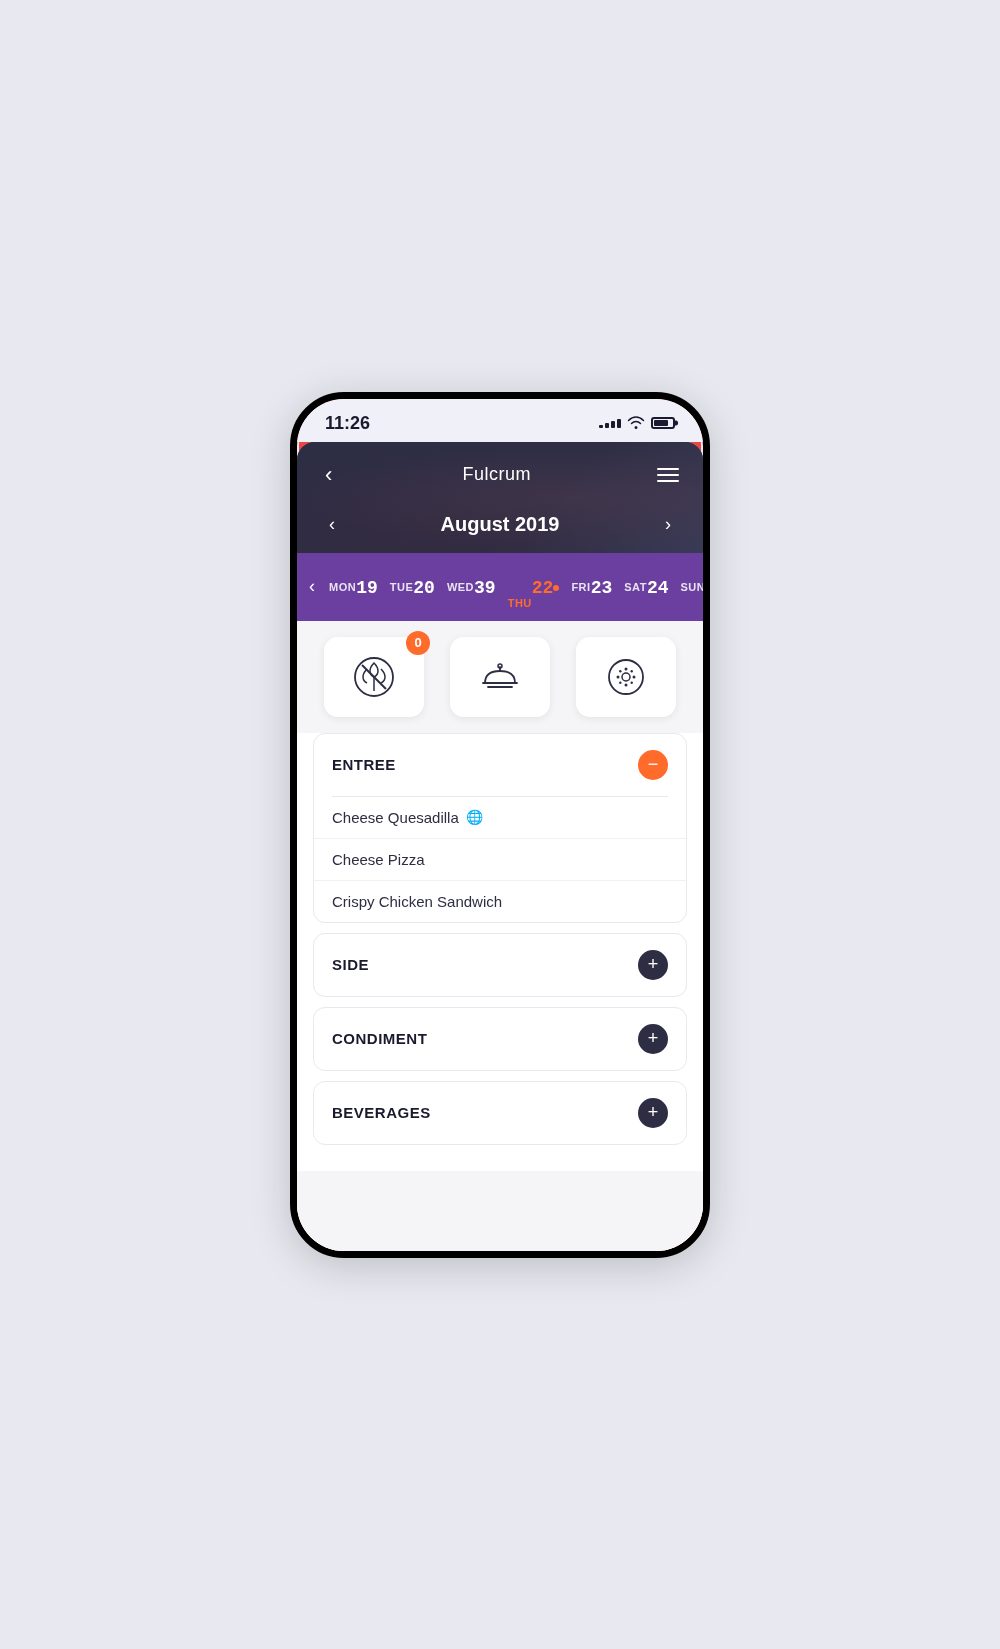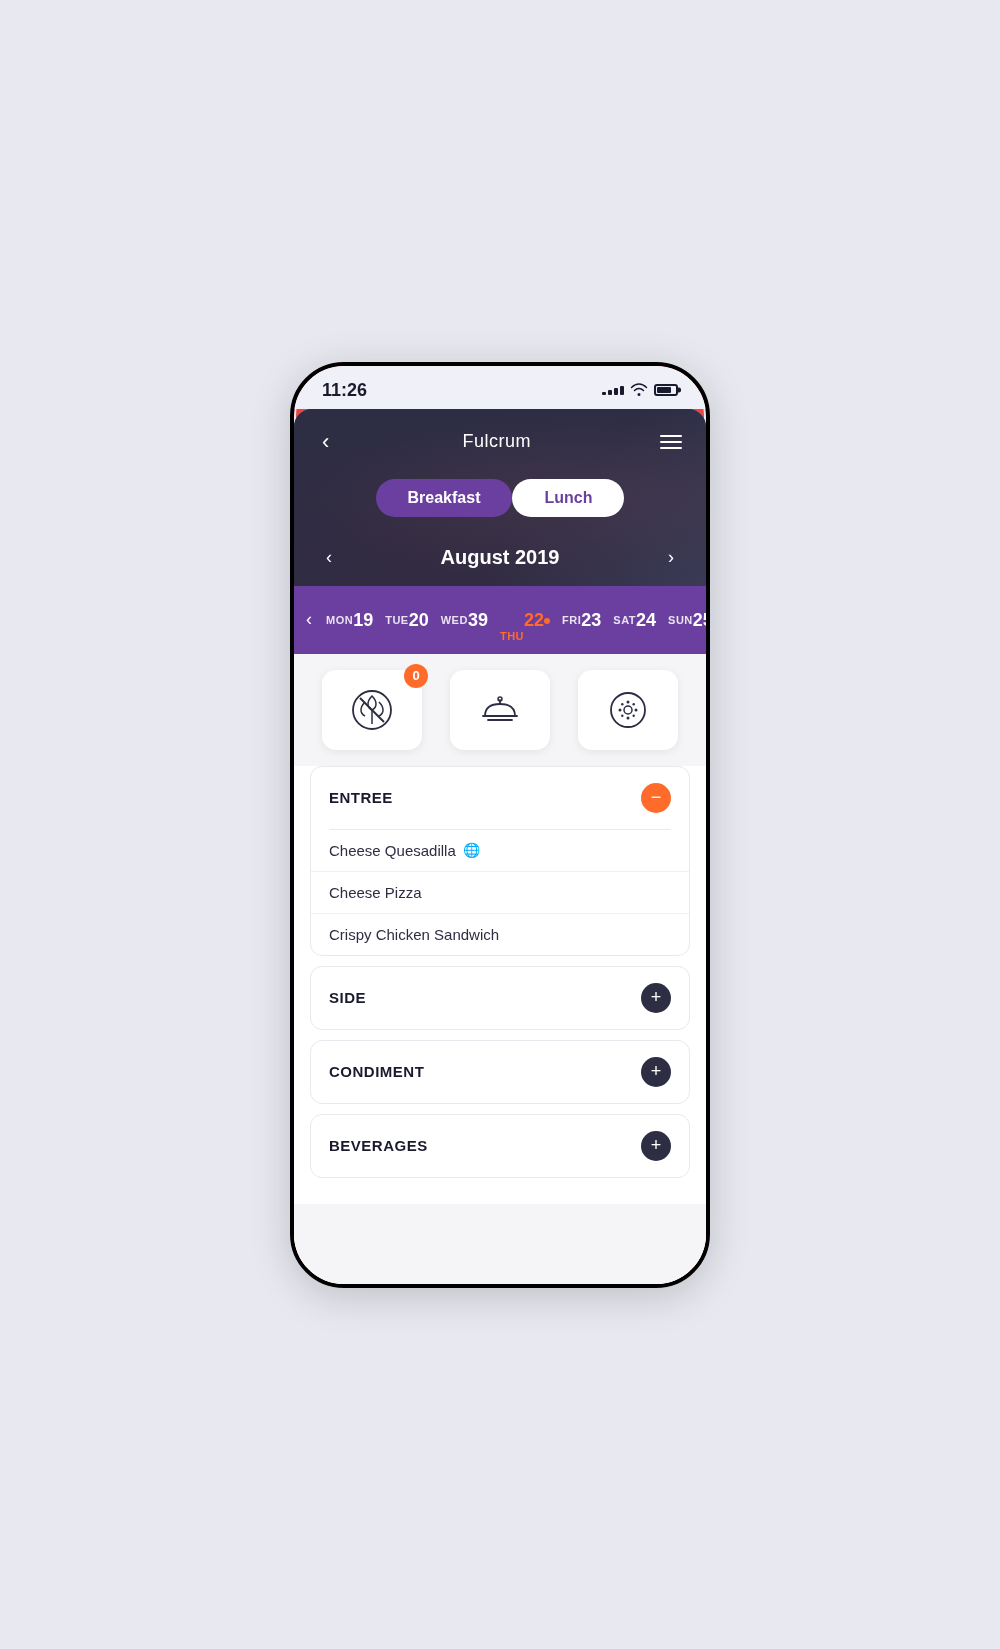--- a/index.html
+++ b/index.html
@@ -10,21 +10,21 @@
       align-items: center;
       min-height: 100vh;
       font-family: -apple-system, BlinkMacSystemFont, 'Helvetica Neue', Arial, sans-serif;
     }
 
     .phone-frame {
       width: 420px;
       min-height: 860px;
       background: #ef4444;
       border-radius: 54px;
-      border: 4px solid #000000;
+      border: 7px solid #000000;
       box-shadow: 0 8px 40px rgba(0,0,0,0.18), inset 0 0 0 2px #e8e8f4;
       overflow: hidden;
       position: relative;
       padding: 0;
     }
 
     
     .status-bar {
       display: flex;
       justify-content: space-between;
@@ -217,20 +217,21 @@
       font-weight: 600;
       color: rgba(255,255,255,0.85);
       letter-spacing: 0.5px;
       text-transform: uppercase;
     }
     .day-number {
       font-size: 18px;
       font-weight: 700;
       color: #fff;
       margin-top: 2px;
+      font-family: Liberation Mono, monospace;
     }
     .day-item.today .day-name {
       color: #ff6b2b;
       margin-top: 32px;
     }
     .day-item.today .day-number {
       color: #ff6b2b;
       text-align: center;
     }
     .today-dot {
@@ -394,24 +395,20 @@
       <div class="header-nav">
         <span class="nav-back">‹</span>
         <span class="nav-title">Fulcrum</span>
         <div class="nav-menu">
           <span></span>
           <span></span>
           <span></span>
         </div>
       </div>
 
-      <div class="meal-selector">
-        <button class="meal-btn active">Breakfast</button>
-        <button class="meal-btn inactive">Lunch</button>
-      </div>
 
       <div class="month-nav">
         <span class="month-arrow">‹</span>
         <span class="month-title">August 2019</span>
         <span class="month-arrow">›</span>
       </div>
     </div>
 
     <div class="week-strip">
       <span class="week-nav-btn">‹</span>

